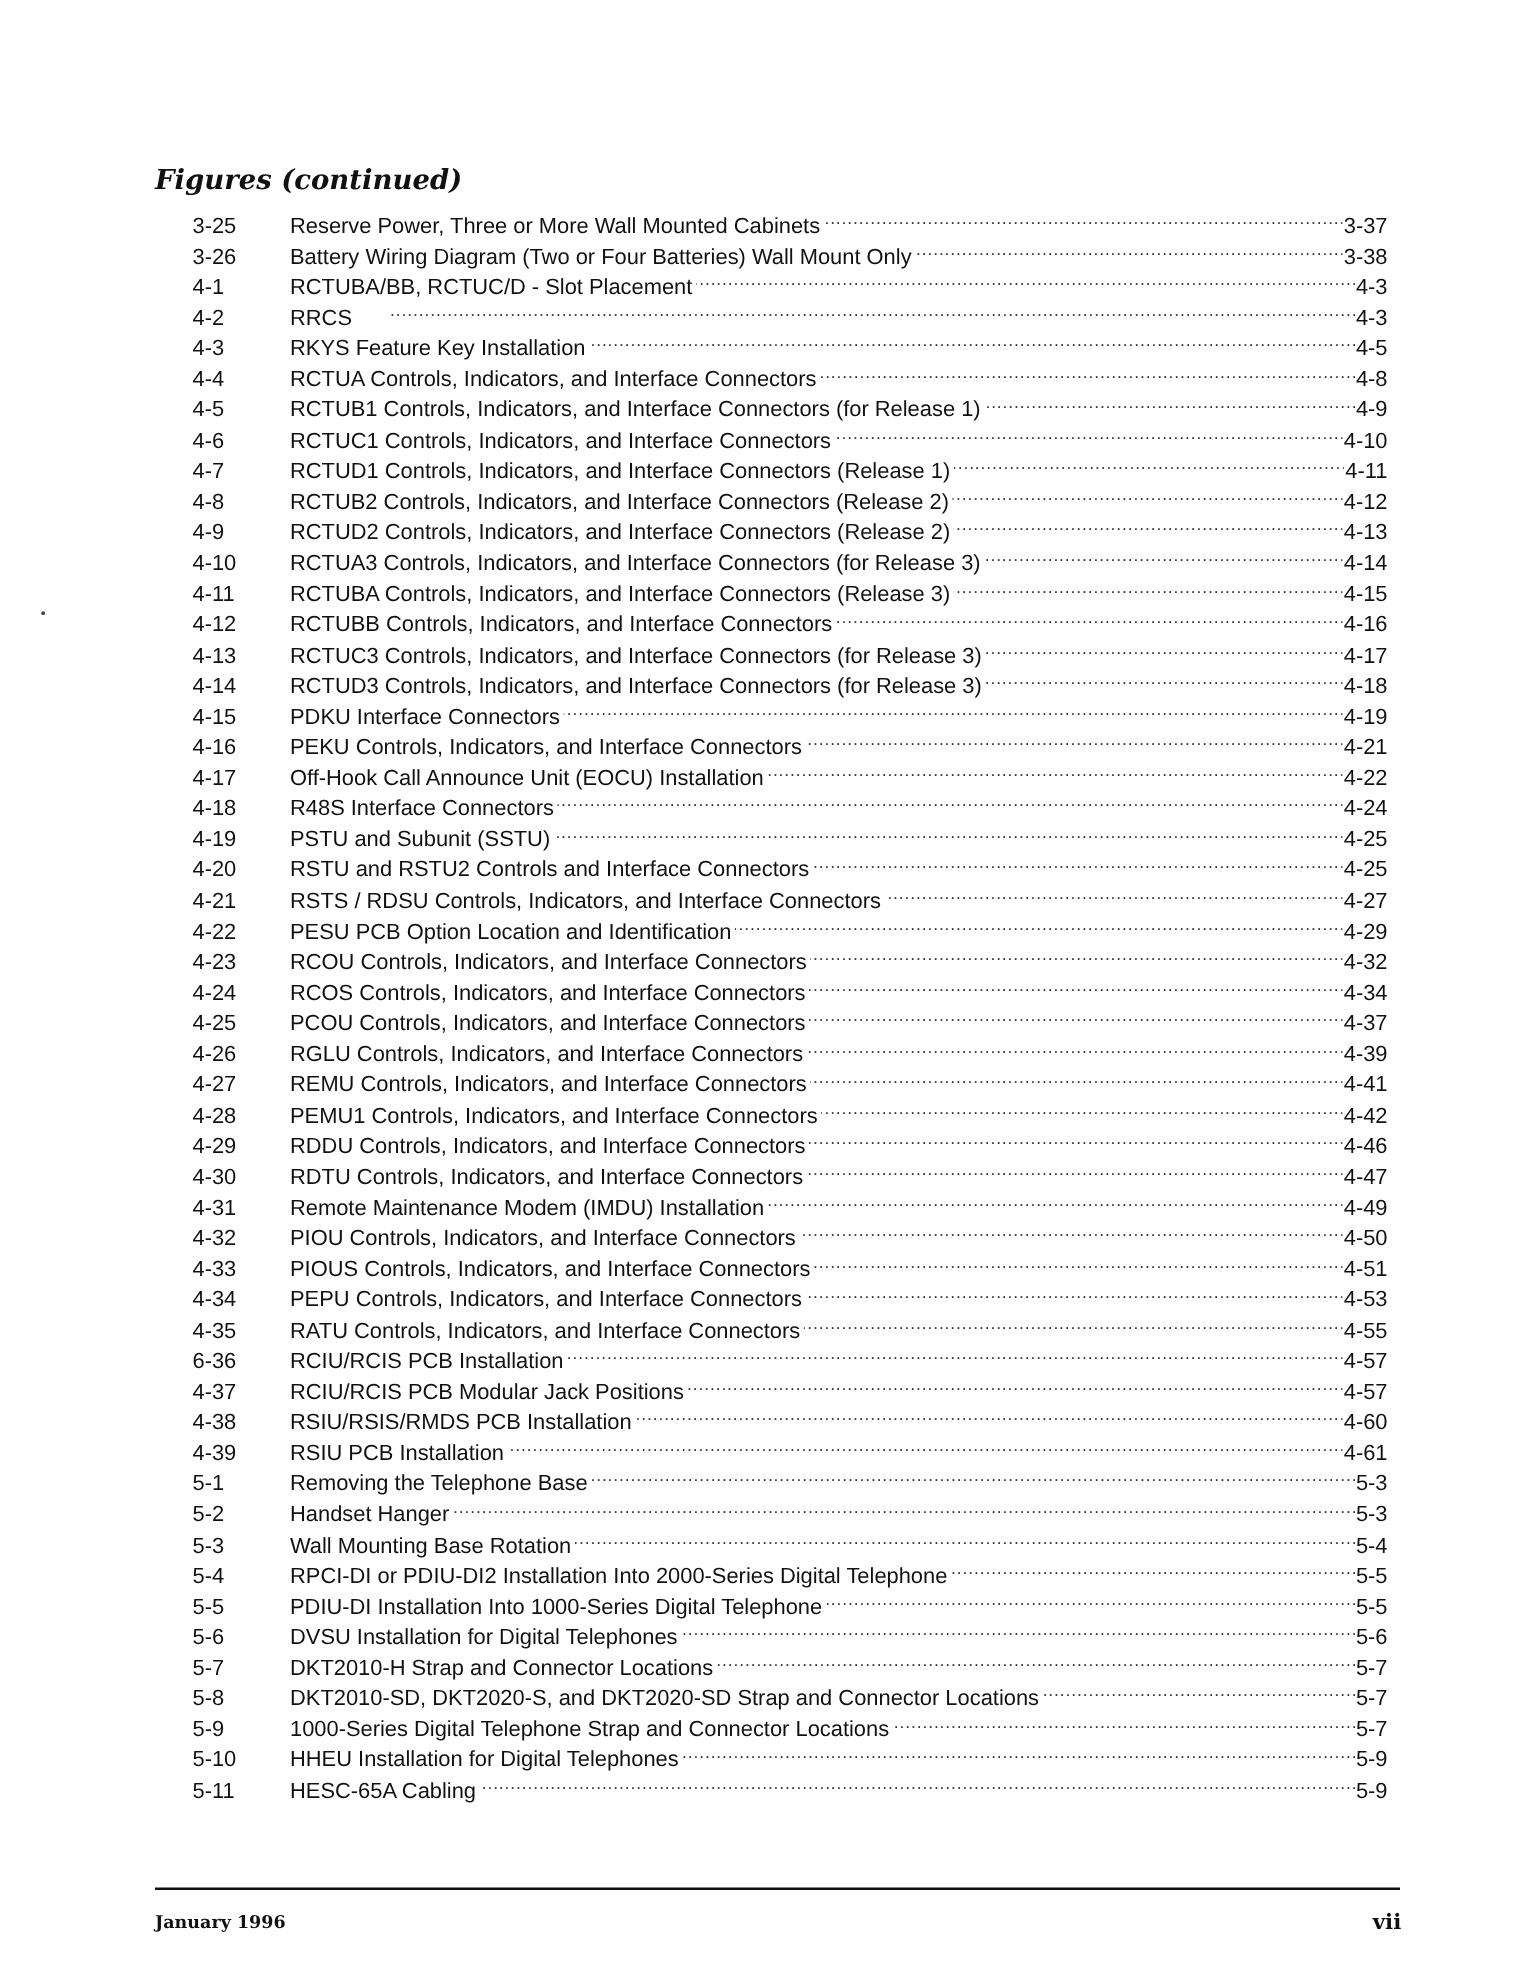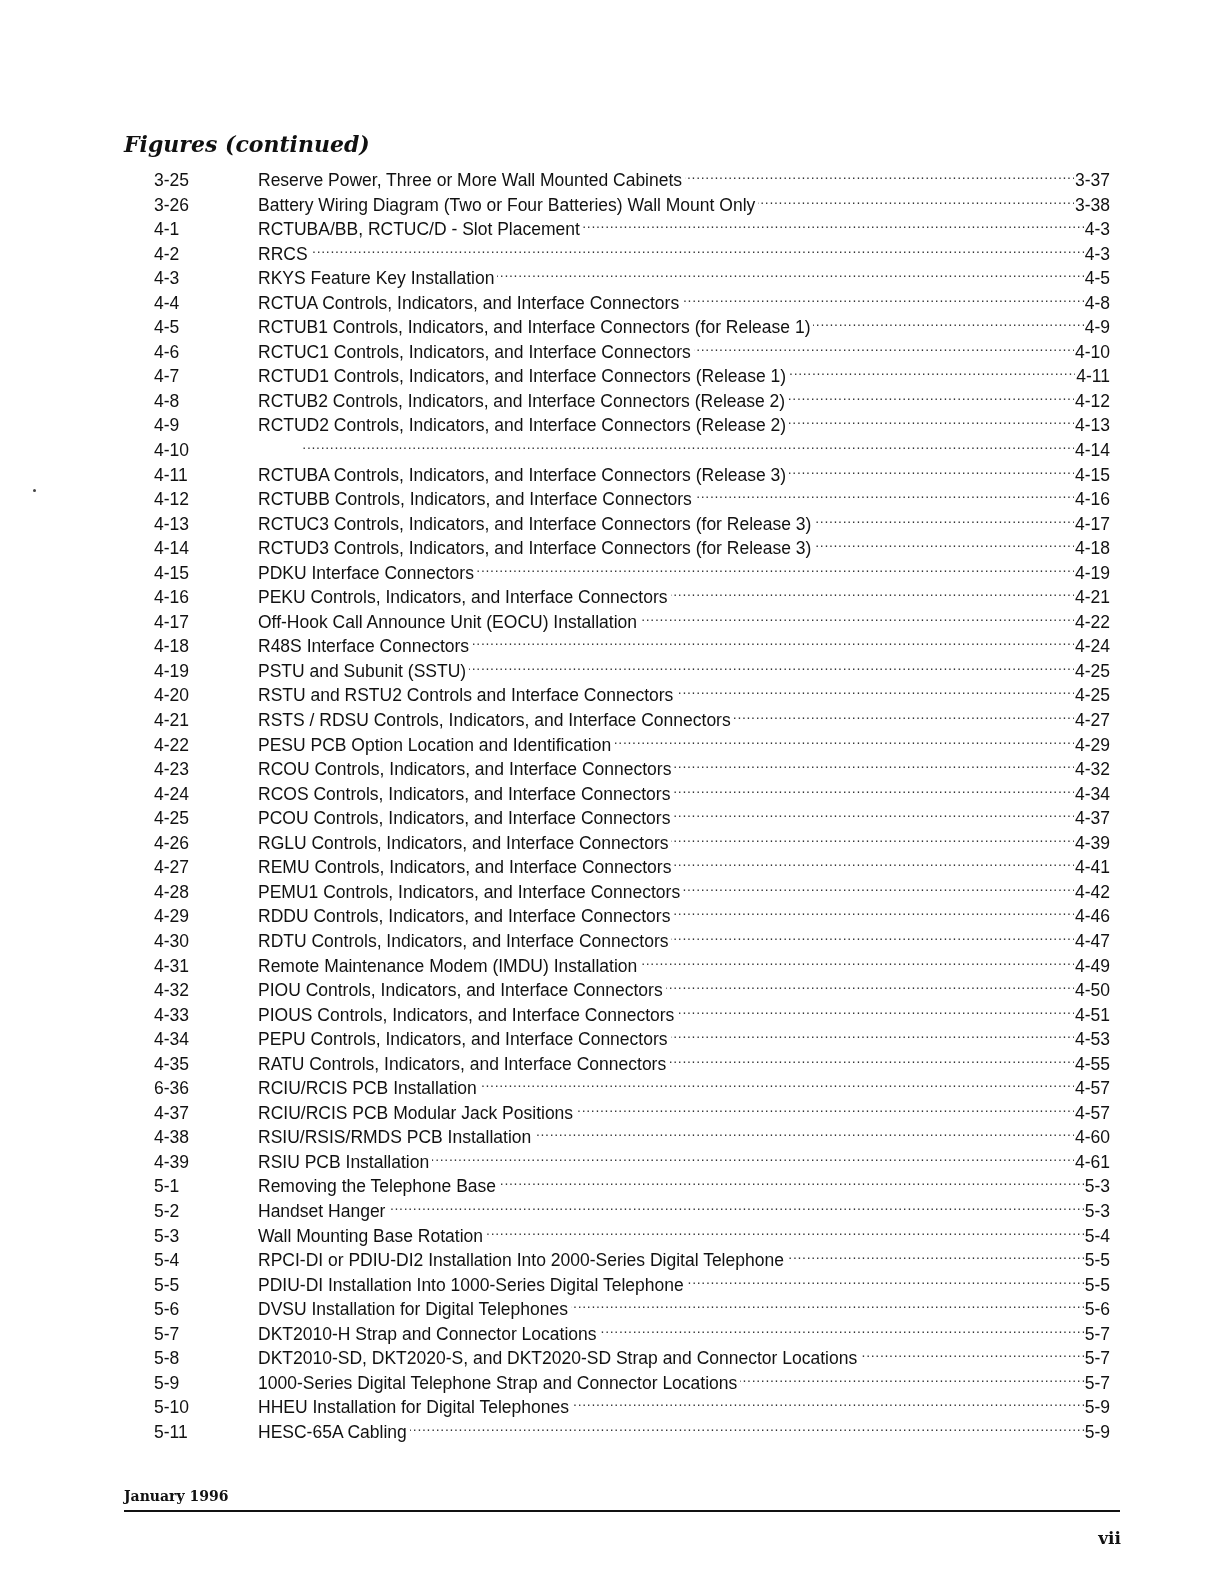--- a/index.html
+++ b/index.html
@@ -13,37 +13,37 @@
     font-size: 22px; color: #111;
   }
   .toc {
     position: absolute; left: 154px; top: 162px; width: 956px;
   }
   .toc-row {
     display: flex; align-items: baseline; height: 24.55px;
     font-size: 17.5px; line-height: 24.55px; white-space: nowrap;
   }
   .num { width: 78px; flex: 0 0 78px; }
-  .title { flex: 0 0 auto; padding-right: 3px; margin-left: 26px; }
+  .title { flex: 0 0 auto; padding-right: 3px; }
   .leader {
     flex: 1 1 auto; overflow: hidden; height: 24px;
     position: relative;
   }
   .leader::after {
     content: ". . . . . . . . . . . . . . . . . . . . . . . . . . . . . . . . . . . . . . . . . . . . . . . . . . . . . . . . . . . . . . . . . . . . . . . . . . . . . . . . . . . . . . . . . . . . . . . . . . . . . . . . . . . . . . . . . . . . . . . . . . . . . . . . . . . . . . . . . . . . . . . . . . . . . . . . . . . . . . . . . . . . . . . . .";
     position: absolute; right: 0; top: 0; letter-spacing: -1.6px;
     font-size: 14px; color: #333;
   }
   .page { flex: 0 0 auto; text-align: center; padding-left: 1px; }
   .rule {
     position: absolute; left: 124px; top: 1510px; width: 996px; height: 2px;
     background: #111;
   }
   .footer-left {
-    position: absolute; left: 124px; top: 1488px;
+    position: absolute; left: 124px; top: 1530px;
     font-family: "DejaVu Serif", serif; font-weight: bold; font-size: 14px;
   }
   .footer-right {
     position: absolute; right: 104px; top: 1528px;
     font-family: "DejaVu Serif", serif; font-weight: bold; font-size: 17px; margin-left: 28px;
   }
   .speck { position: absolute; width: 3px; height: 3px; background: #444; border-radius: 50%; }
 </style>
 </head>
 <body>
@@ -112,20 +112,21 @@
       <span class="page">4-12</span>
     </div>
     <div class="toc-row">
       <span class="num">4-9</span>
       <span class="title">RCTUD2 Controls, Indicators, and Interface Connectors (Release 2)</span>
       <span class="leader"></span>
       <span class="page">4-13</span>
     </div>
     <div class="toc-row">
       <span class="num">4-10</span>
+      <span class="title">RCTUA3 Controls, Indicators, and Interface Connectors (for Release 3)</span>
       <span class="leader"></span>
       <span class="page">4-14</span>
     </div>
     <div class="toc-row">
       <span class="num">4-11</span>
       <span class="title">RCTUBA Controls, Indicators, and Interface Connectors (Release 3)</span>
       <span class="leader"></span>
       <span class="page">4-15</span>
     </div>
     <div class="toc-row">

